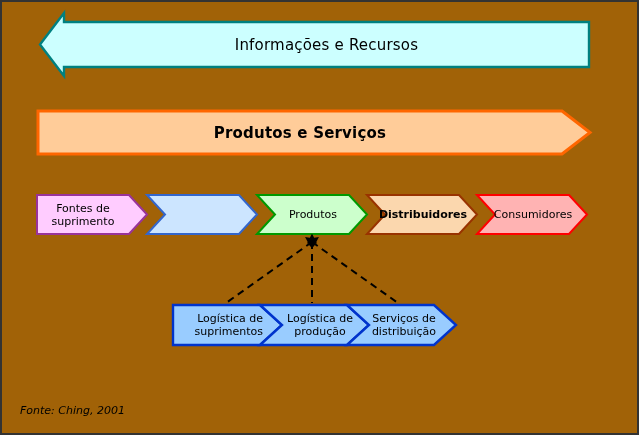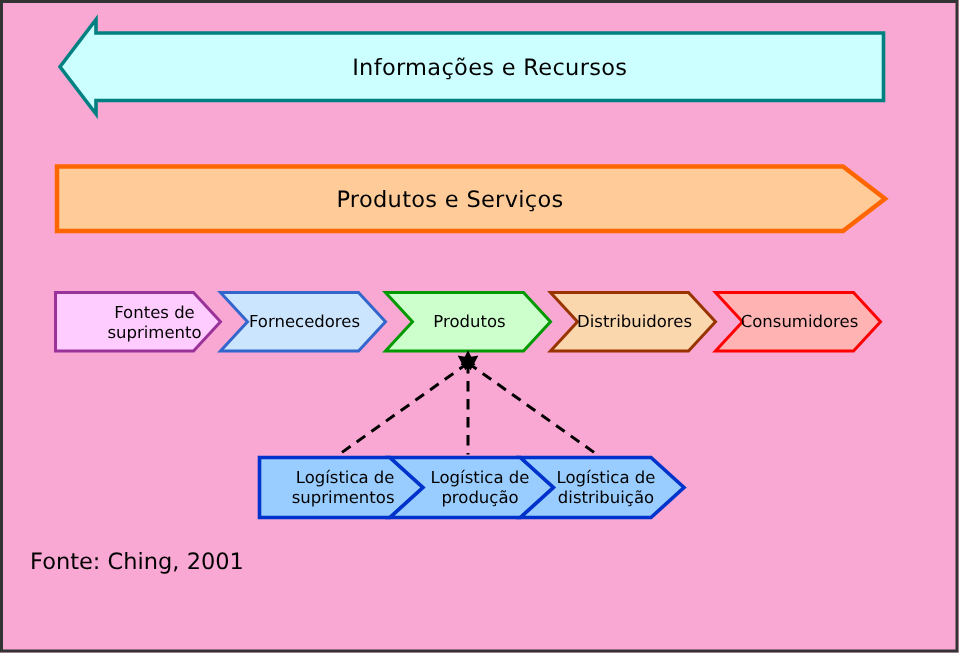--- a/index.html
+++ b/index.html
@@ -1,38 +1,38 @@
 <!DOCTYPE html>
 <html><head>
 <meta charset="utf-8">
 <style>
   html,body { margin:0; padding:0; background:#888; }
   .canvas {
     position: relative;
     width: 639px; height: 435px;
-    background: #f9a8d4;
+    background: #a16207;
     border: 2px solid #333333;
     box-sizing: border-box;
     overflow: hidden;
     font-family: "DejaVu Sans", "Liberation Sans", sans-serif;
     color: #000;
   }
   .canvas svg { position:absolute; left:0; top:0; }
   .lbl {
     position: absolute;
     display: flex;
     align-items: center;
     justify-content: center;
     text-align: center;
     pointer-events: none;
   }
   .big-lbl   { font-size: 15px; letter-spacing: 0.2px; }
   .stage-lbl { font-size: 11px; line-height: 13px; }
   .log-lbl   { font-size: 11px; line-height: 13px; }
-  .caption   { font-size: 15px; justify-content: flex-start; }
+  .caption   { font-size: 11px; font-style: italic; justify-content: flex-start; margin-top: 36px; }
 </style>
 </head>
 <body>
 
 <div class="canvas">
 
   <svg width="639" height="435" viewBox="0 0 639 435">
     <defs>
       <marker id="arrowhead" viewBox="0 0 10 10" refX="1.5" refY="5" markerWidth="5" markerHeight="5" orient="auto-start-reverse">
         <path d="M0,0 L10,5 L0,10 z" fill="#000000"></path>
@@ -53,27 +53,26 @@
     <path d="M310,240 L310,301" fill="none" stroke-width="2" stroke-dasharray="7 5" marker-start="url(#arrowhead)" stroke="#000000"></path>
     <path d="M310,240 L396,301" fill="none" stroke-width="2" stroke-dasharray="7 5" marker-start="url(#arrowhead)" stroke="#000000"></path>
 
     <polygon points="171,303 258,303 280,323 258,343 171,343" stroke-width="2.4" stroke-miterlimit="12" fill="#99ccff" stroke="#0033cc"></polygon>
     <polygon points="258,303 345,303 367,323 345,343 258,343 280,323" stroke-width="2.4" stroke-miterlimit="12" fill="#99ccff" stroke="#0033cc"></polygon>
     <polygon points="345,303 432,303 454,323 432,343 345,343 367,323" stroke-width="2.4" stroke-miterlimit="12" fill="#99ccff" stroke="#0033cc"></polygon>
   </svg>
 
   <div class="lbl big-lbl" style="left:62px; top:20px; width:525px; height:45px;">Informações e Recursos</div>
 
-  <div class="lbl big-lbl" style="left:36px; top:109px; width:524px; height:43px;">Produtos e Serviços</div>
+  <div class="lbl big-lbl" style="left:36px; top:109px; width:524px; height:43px;font-weight:bold;">Produtos e Serviços</div>
 
-  <div class="lbl stage-lbl" style="left:48px;  top:193px; width:106px; height:39px;">Fontes de suprimento</div>
-  <div class="lbl stage-lbl" style="left:151px; top:193px; width:100px; height:39px;">Fornecedores</div>
+  <div class="lbl stage-lbl" style="left:28px;  top:193px; width:106px; height:39px;">Fontes de suprimento</div>
   <div class="lbl stage-lbl" style="left:261px; top:193px; width:100px; height:39px;">Produtos</div>
-  <div class="lbl stage-lbl" style="left:371px; top:193px; width:100px; height:39px;">Distribuidores</div>
+  <div class="lbl stage-lbl" style="left:371px; top:193px; width:100px; height:39px;font-weight:bold;">Distribuidores</div>
   <div class="lbl stage-lbl" style="left:481px; top:193px; width:100px; height:39px;text-align:center;">Consumidores</div>
 
   <div class="lbl log-lbl" style="left:165px; top:303px; width:96px; height:40px;text-align:right;">Logística de suprimentos</div>
   <div class="lbl log-lbl" style="left:270px; top:303px; width:96px; height:40px;">Logística de produção</div>
-  <div class="lbl log-lbl" style="left:354px; top:303px; width:96px; height:40px;">Logística de distribuição</div>
+  <div class="lbl log-lbl" style="left:354px; top:303px; width:96px; height:40px;">Serviços de distribuição</div>
 
   <div class="lbl caption" style="left:18px; top:362px; width:240px; height:20px;">Fonte: Ching, 2001</div>
 
 </div>
 
 </body></html>

